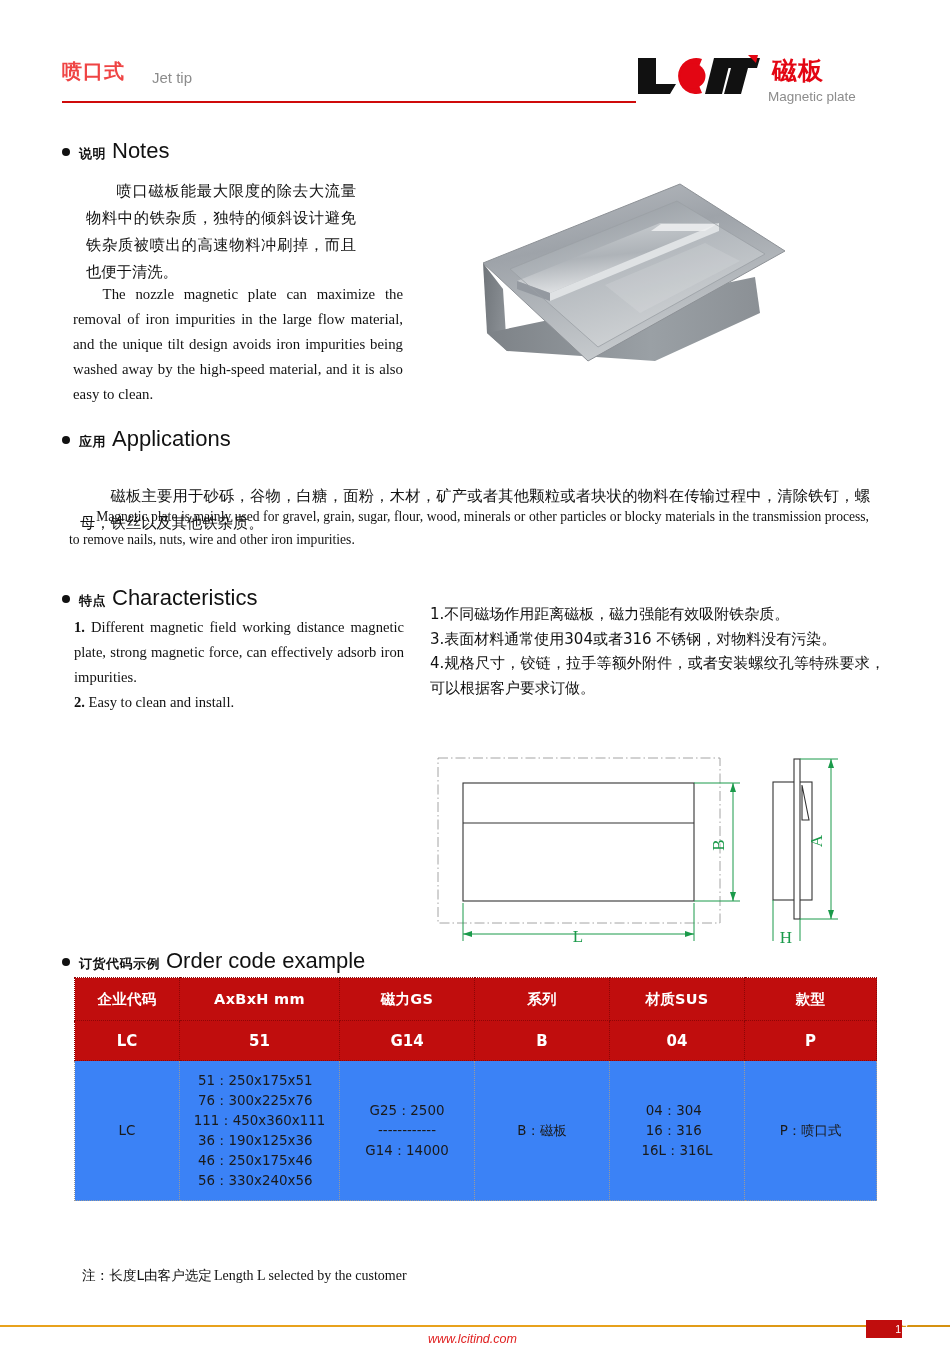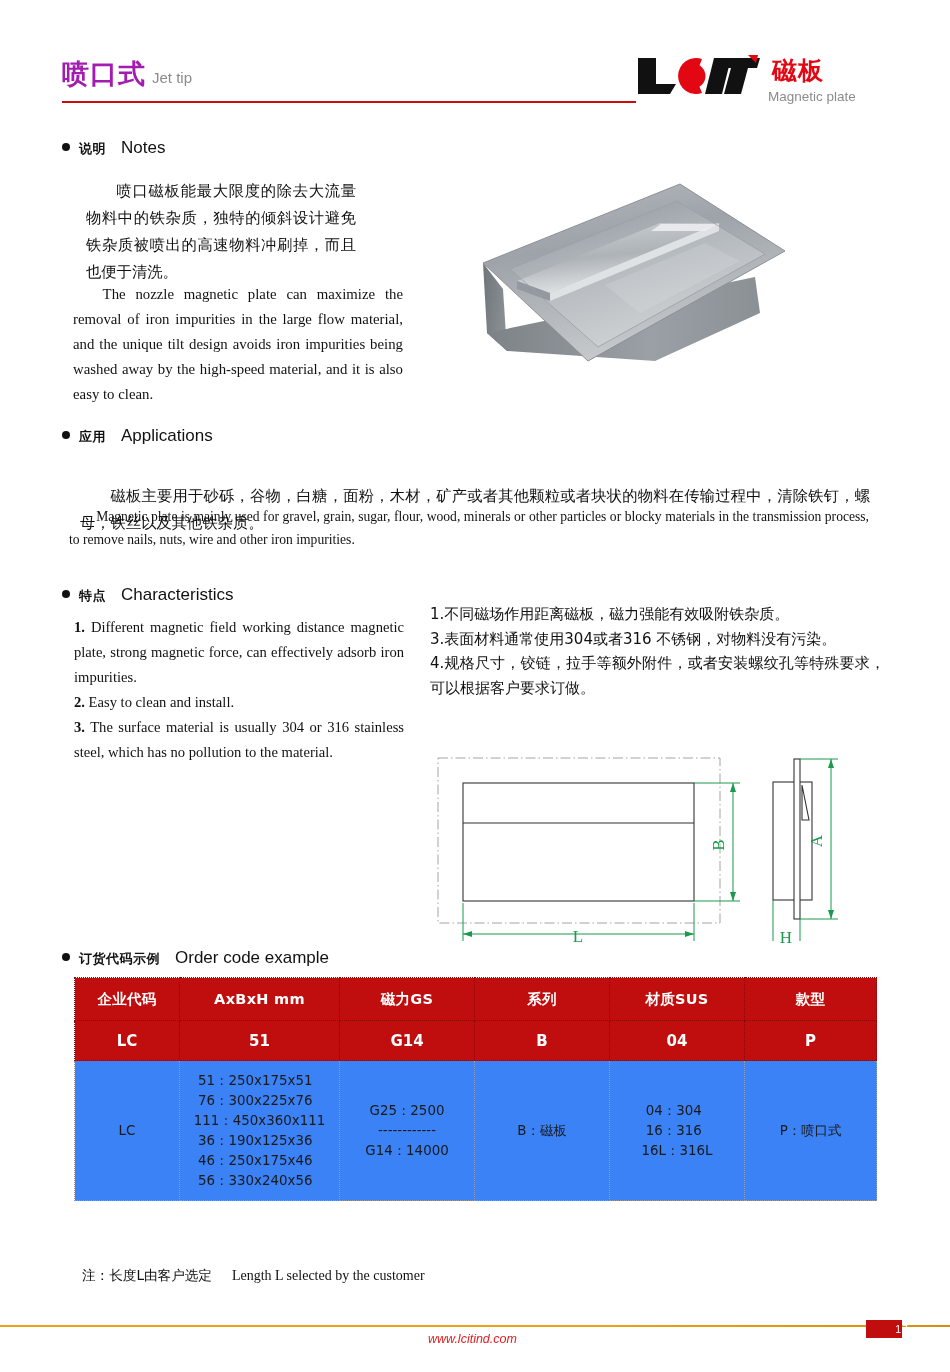--- a/index.html
+++ b/index.html
@@ -9,21 +9,21 @@
     font-family: "Liberation Sans", sans-serif;
     color: #1a1a1a;
     overflow: hidden;
   }
   .page { position: relative; width: 950px; height: 1372px; }
 
   
   .header { position: absolute; left: 0; top: 0; width: 950px; height: 115px; }
   .title-cn {
     position: absolute; left: 62px; top: 61px;
-    font-size: 27px; font-weight: bold; color: #a21caf;
+    font-size: 20px; font-weight: bold; color: #ef4444;
     letter-spacing: 1px; line-height: 1;
   }
   .title-en {
     position: absolute; left: 152px; top: 70px;
     font-size: 15px; color: #8c8c8c; line-height: 1;
   }
   .header-rule {
     position: absolute; left: 62px; top: 101px;
     width: 574px; height: 2px; background: #cf0a0a;
   }
@@ -44,22 +44,22 @@
   .sec-head .dot {
     display: inline-block; width: 8px; height: 8px;
     background: #111; border-radius: 50%;
     vertical-align: middle; margin-right: 9px; margin-bottom: 3px;
   }
   .sec-head .cn {
     font-size: 13px; font-weight: bold; color: #111;
     letter-spacing: 0.5px;
   }
   .sec-head .en {
-    font-size: 17px; color: #111; font-weight: normal;
-    margin-left: 15px;
+    font-size: 22px; color: #111; font-weight: normal;
+    margin-left: 6px;
   }
 
   
   .cn-body {
     font-family: "DejaVu Sans", sans-serif;
     font-size: 15.3px; line-height: 27px; color: #111;
     text-align: justify;
   }
   .en-body {
     font-family: "Liberation Serif", serif;
@@ -127,21 +127,21 @@
 
   
   .foot-note {
     position: absolute; left: 82px; top: 1267px;
     font-size: 13.6px; color: #111; white-space: nowrap;
   }
   .foot-note .cn {
     font-family: "DejaVu Sans", sans-serif; font-size: 13.6px;
   }
   .foot-note .en {
-    font-family: "Liberation Serif", serif; font-size: 14px; margin-left: 20px;
+    font-family: "Liberation Serif", serif; font-size: 14px; margin-left: 2px;
   }
 
   
   .footer-rule {
     position: absolute; left: 0; top: 1325px;
     width: 950px; height: 2px;
     background: linear-gradient(to right, #e8a21c 0%, #e8a21c 62%, #d4900f 100%);
   }
   .footer-url {
     position: absolute; left: 428px; top: 1332px;
@@ -248,21 +248,20 @@
   <div class="cn-body app-cn indent">磁板主要用于砂砾，谷物，白糖，面粉，木材，矿产或者其他颗粒或者块状的物料在传输过程中，清除铁钉，螺母，铁丝以及其他铁杂质。</div>
   <div class="en-body app-en indent">Magnetic plate is mainly used for gravel, grain, sugar, flour, wood, minerals or other particles or blocky materials in the transmission process, to remove nails, nuts, wire and other iron impurities.</div>
 
   <div class="sec-head" style="left:62px; top:585px;">
     <span class="dot"></span><span class="cn">特点</span><span class="en">Characteristics</span>
   </div>
 
   <div class="en-body char-en">
     <div><b>1.</b><span> Different magnetic field working distance magnetic plate, strong magnetic force, can effectively adsorb iron impurities.</span></div>
     <div><b>2.</b><span> Easy to clean and install.</span></div>
-    <div><b>3.</b><span> The surface material is usually 304 or 316 stainless steel, which has no pollution to the material.</span></div>
   </div>
 
   <div class="cn-body char-cn">
     <div>1.不同磁场作用距离磁板，磁力强能有效吸附铁杂质。</div>
     <div>3.表面材料通常使用304或者316 不锈钢，对物料没有污染。</div>
     <div>4.规格尺寸，铰链，拉手等额外附件，或者安装螺纹孔等特殊要求，可以根据客户要求订做。</div>
   </div>
 
   <div class="drawing">
     <svg width="460" height="200" viewBox="0 0 460 200">

